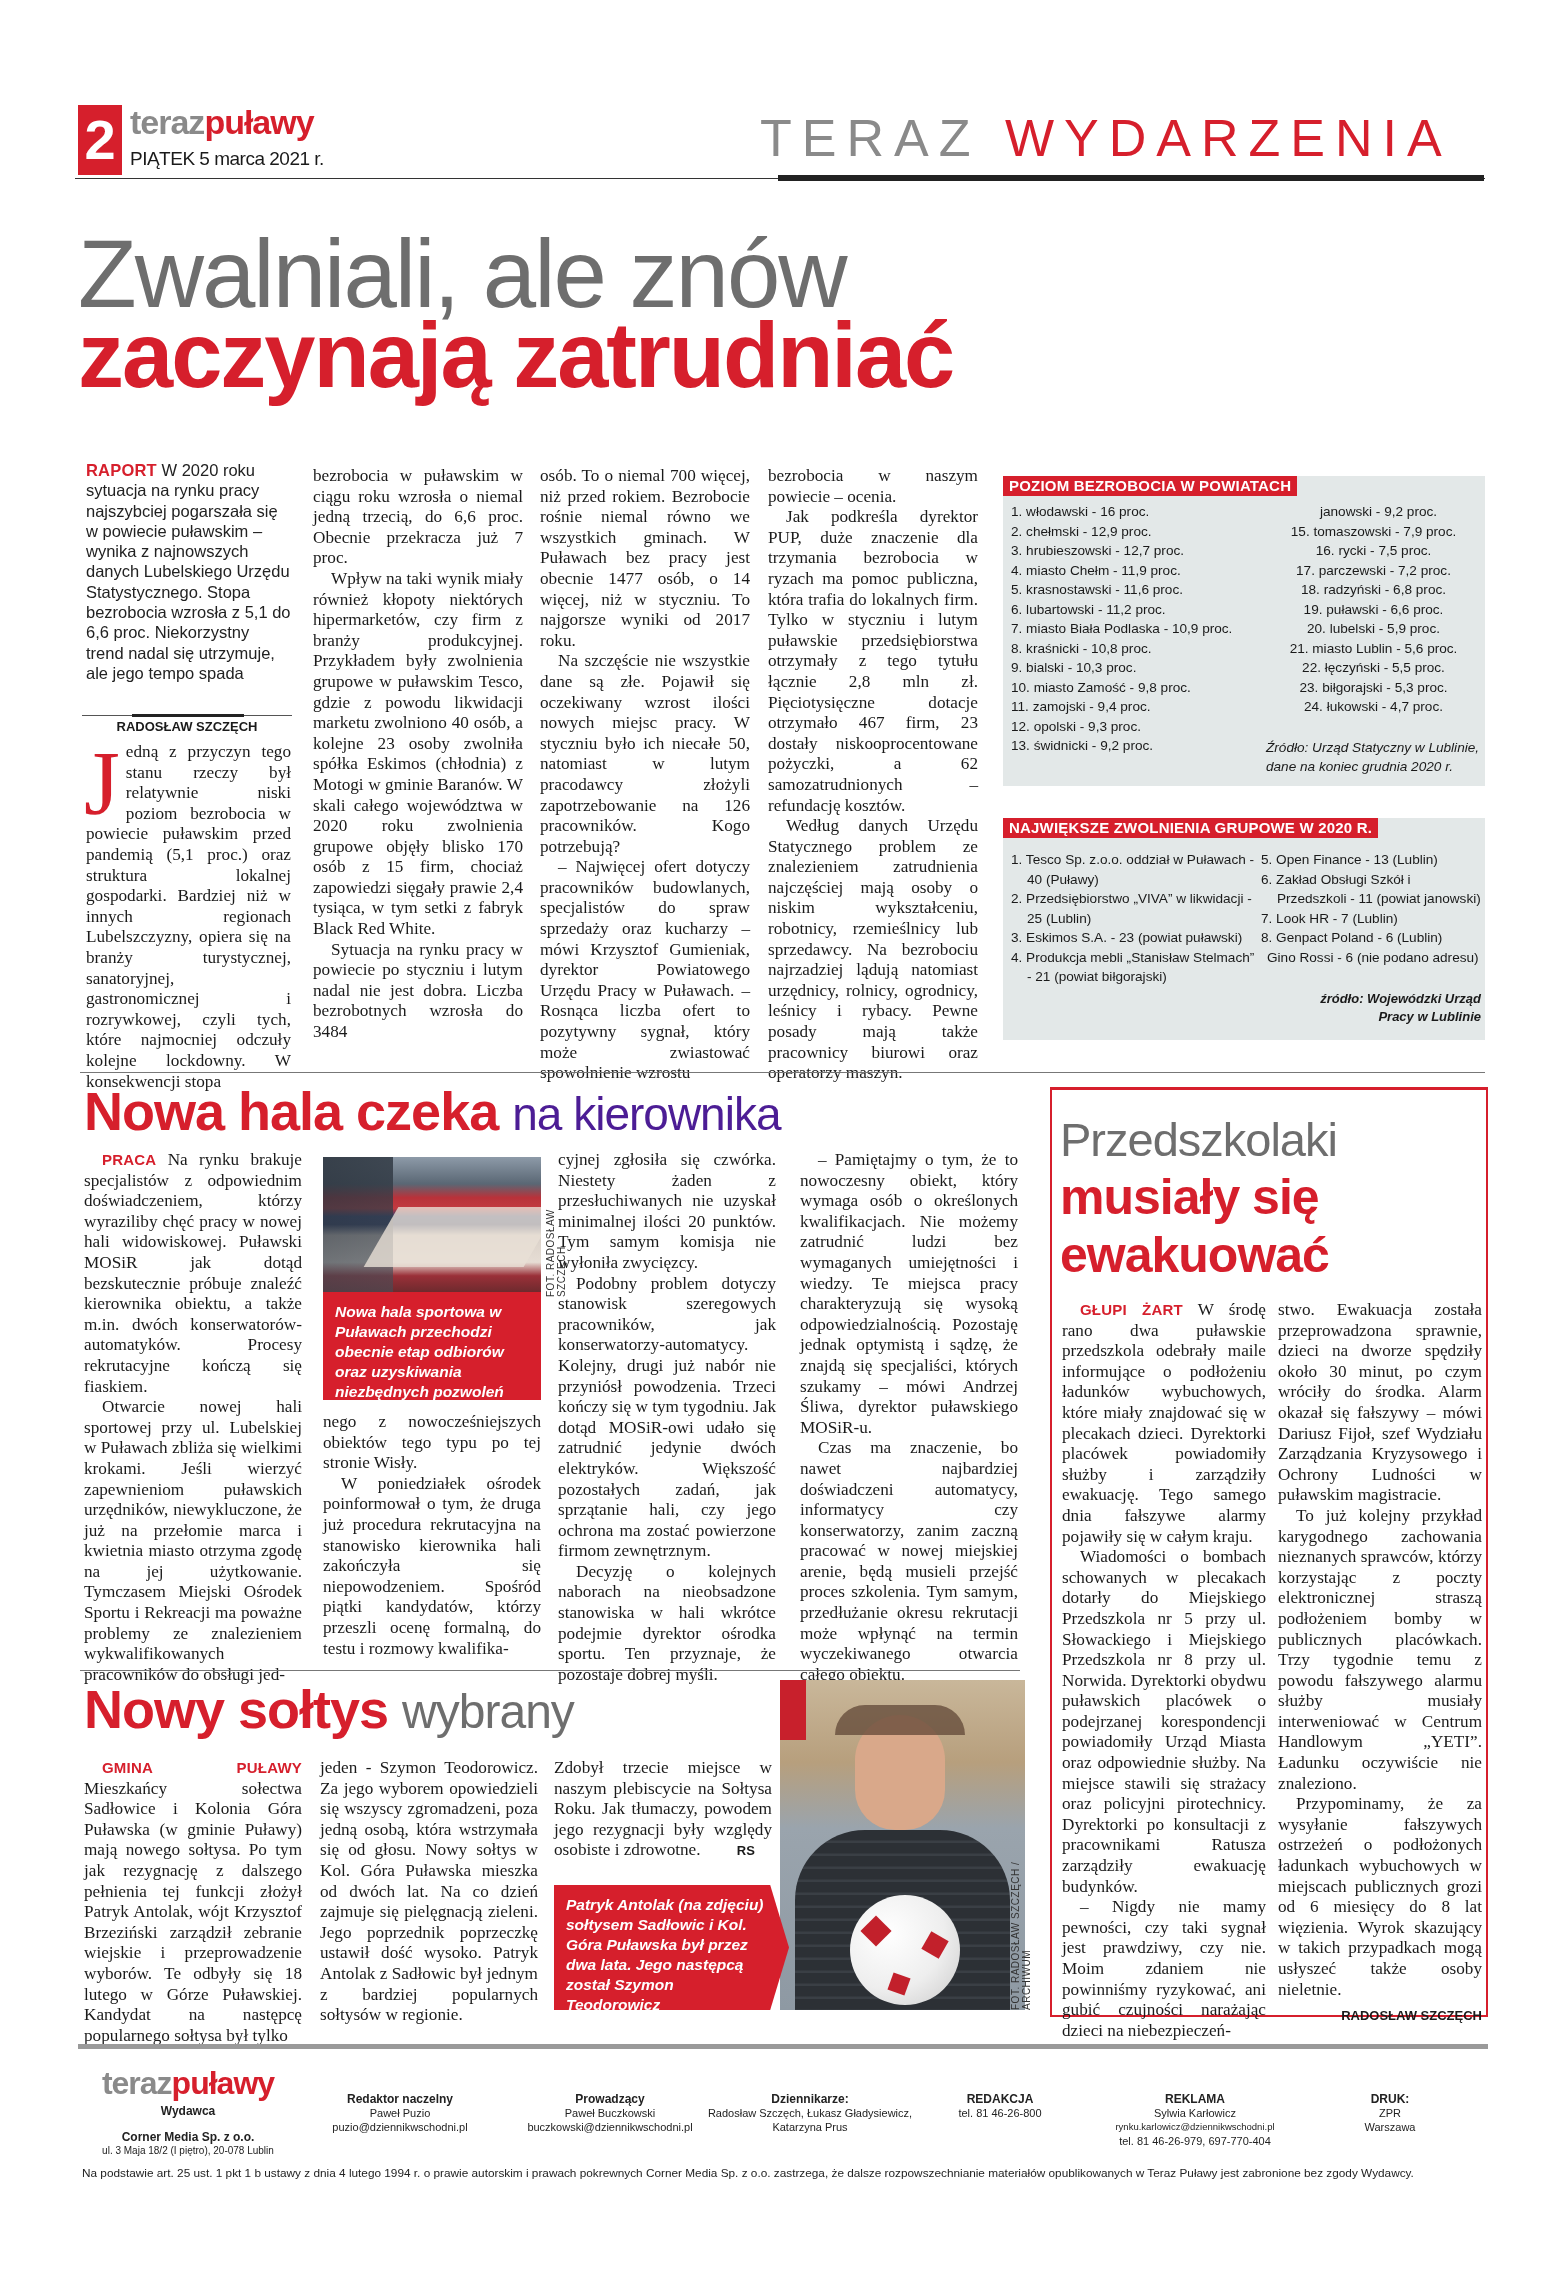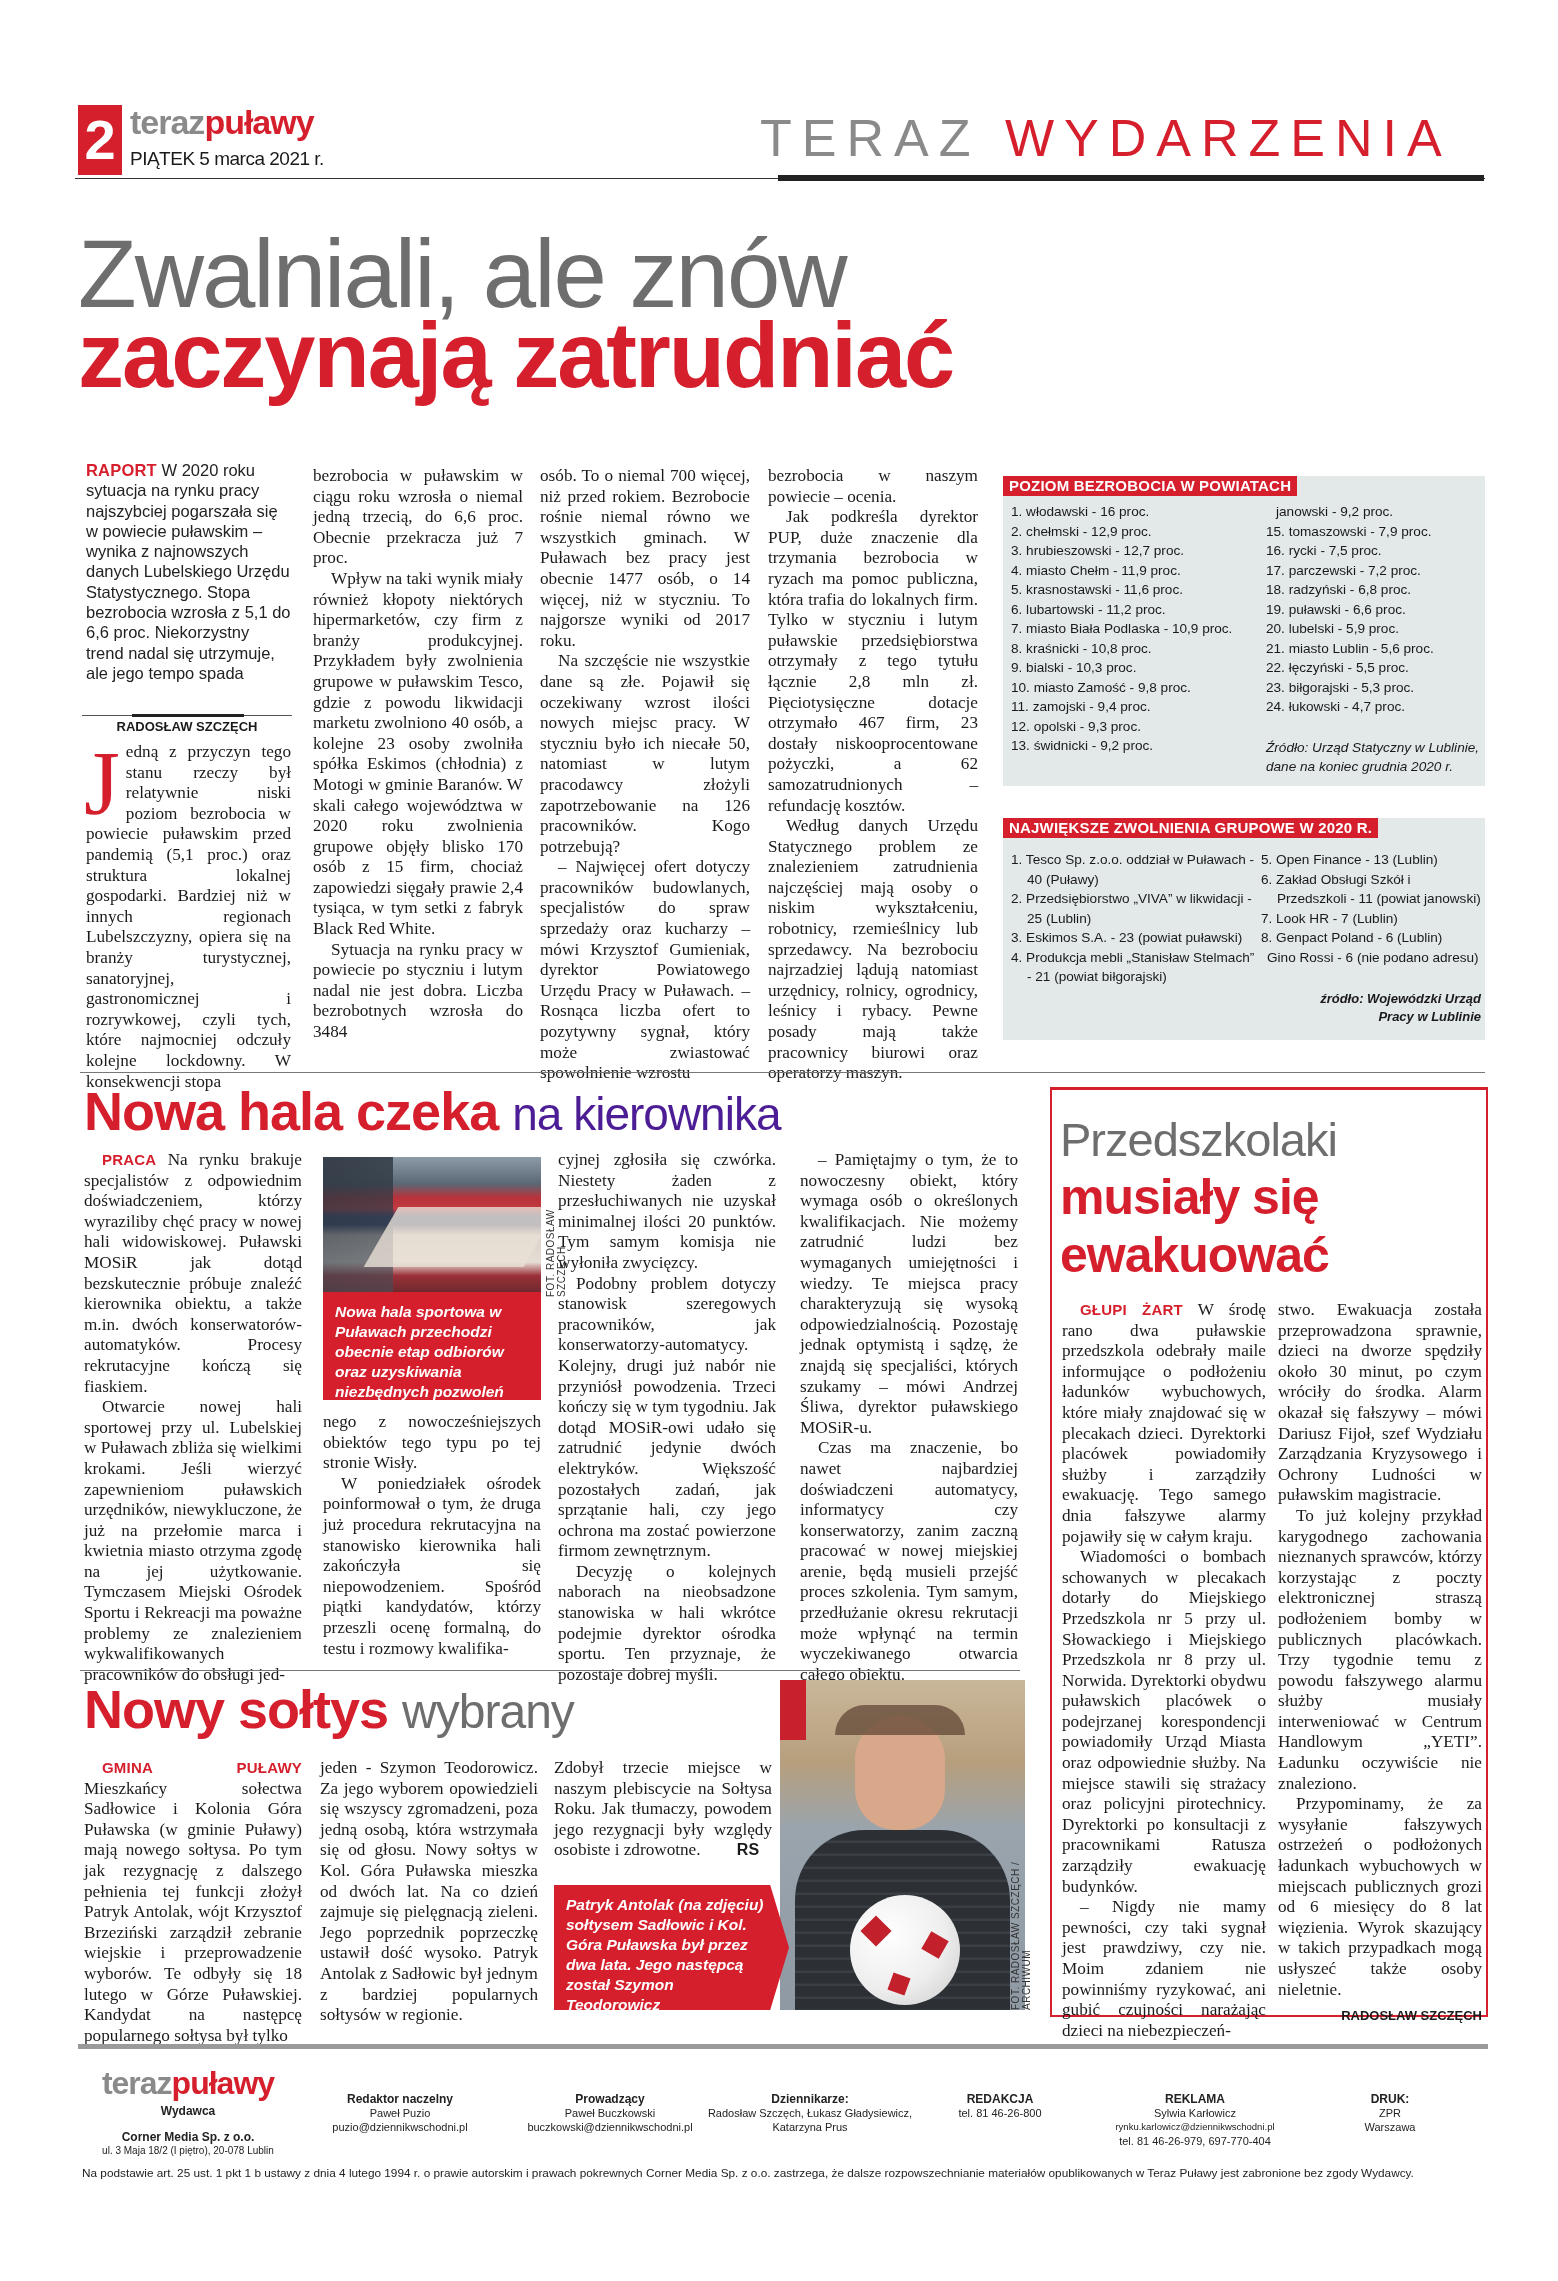--- a/index.html
+++ b/index.html
@@ -87,21 +87,21 @@
     <li>5. krasnostawski - 11,6 proc.</li>
     <li>6. lubartowski - 11,2 proc.</li>
     <li>7. miasto Biała Podlaska - 10,9 proc.</li>
     <li>8. kraśnicki - 10,8 proc.</li>
     <li>9. bialski - 10,3 proc.</li>
     <li>10. miasto Zamość - 9,8 proc.</li>
     <li>11. zamojski - 9,4 proc.</li>
     <li>12. opolski - 9,3 proc.</li>
     <li>13. świdnicki - 9,2 proc.</li>
   </ul>
-  <ul class="info-list" style="position:absolute;left:263px;top:26px;width:215px;">
+  <ul class="info-list" style="position:absolute;left:263px;top:26px;width:215px;text-align:center;">
     <li style="padding-left:26px;">janowski - 9,2 proc.</li>
     <li>15. tomaszowski - 7,9 proc.</li>
     <li>16. rycki - 7,5 proc.</li>
     <li>17. parczewski - 7,2 proc.</li>
     <li>18. radzyński - 6,8 proc.</li>
     <li>19. puławski - 6,6 proc.</li>
     <li>20. lubelski - 5,9 proc.</li>
     <li>21. miasto Lublin - 5,6 proc.</li>
     <li>22. łęczyński - 5,5 proc.</li>
     <li>23. biłgorajski - 5,3 proc.</li>
@@ -173,21 +173,21 @@
 
 <div class="abs col-text" style="left:84px;top:1758px;width:218px;">
   <p><span class="kicker">GMINA PUŁAWY</span> <span>Mieszkańcy sołectwa Sadłowice i Kolonia Góra Puławska (w gminie Puławy) mają nowego sołtysa. Po tym jak rezygnację z dalszego pełnienia tej funkcji złożył Patryk Antolak, wójt Krzysztof Brzeziński zarządził zebranie wiejskie i przeprowadzenie wyborów. Te odbyły się 18 lutego w Górze Puławskiej. Kandydat na następcę popularnego sołtysa był tylko</span></p>
 </div>
 
 <div class="abs col-text" style="left:320px;top:1758px;width:218px;">
   <p class="noindent">jeden - Szymon Teodorowicz. Za jego wyborem opowiedzieli się wszyscy zgromadzeni, poza jedną osobą, która wstrzymała się od głosu. Nowy sołtys w Kol. Góra Puławska mieszka od dwóch lat. Na co dzień zajmuje się pielęgnacją zieleni. Jego poprzednik poprzeczkę ustawił dość wysoko. Patryk Antolak z Sadłowic był jednym z bardziej popularnych sołtysów w regionie.</p>
 </div>
 
 <div class="abs col-text" style="left:554px;top:1758px;width:218px;">
-  <p class="noindent"><span>Zdobył trzecie miejsce w naszym plebiscycie na Sołtysa Roku. Jak tłumaczy, powodem jego rezygnacji były względy osobiste i zdrowotne.</span> <b class="sans" style="font-size:16px;padding-left:32px;">RS</b></p>
+  <p class="noindent"><span>Zdobył trzecie miejsce w naszym plebiscycie na Sołtysa Roku. Jak tłumaczy, powodem jego rezygnacji były względy osobiste i zdrowotne.</span> <b class="sans" style="font-size:13px;padding-left:32px;">RS</b></p>
 </div>
 
 <div class="abs" style="left:780px;top:1680px;width:245px;height:330px;background:linear-gradient(180deg,#c9b79a 0%,#b79f7d 25%,#9aa4ad 45%,#8e99a3 100%);overflow:hidden;">
   <div style="position:absolute;left:0;top:0;width:26px;height:60px;background:#c8202c;"></div>
   <div style="position:absolute;left:75px;top:35px;width:90px;height:115px;border-radius:45px 45px 40px 40px;background:#d9a88a;"></div>
   <div style="position:absolute;left:55px;top:25px;width:130px;height:30px;border-radius:60px 60px 0 0;background:#5a4030;opacity:0.7;"></div>
   <div style="position:absolute;left:15px;top:150px;width:215px;height:190px;border-radius:70px 70px 0 0;background:repeating-linear-gradient(180deg,#2c3035 0px,#2c3035 10px,#3a3f45 11px,#3a3f45 13px);"></div>
   <div style="position:absolute;left:70px;top:215px;width:110px;height:110px;border-radius:50%;background:radial-gradient(circle at 35% 35%,#fff 0%,#eee 55%,#c9c9c9 100%);"></div>
   <div style="position:absolute;left:85px;top:240px;width:22px;height:22px;background:#c2202b;transform:rotate(45deg);"></div>
   <div style="position:absolute;left:145px;top:255px;width:20px;height:20px;background:#c2202b;transform:rotate(30deg);"></div>

